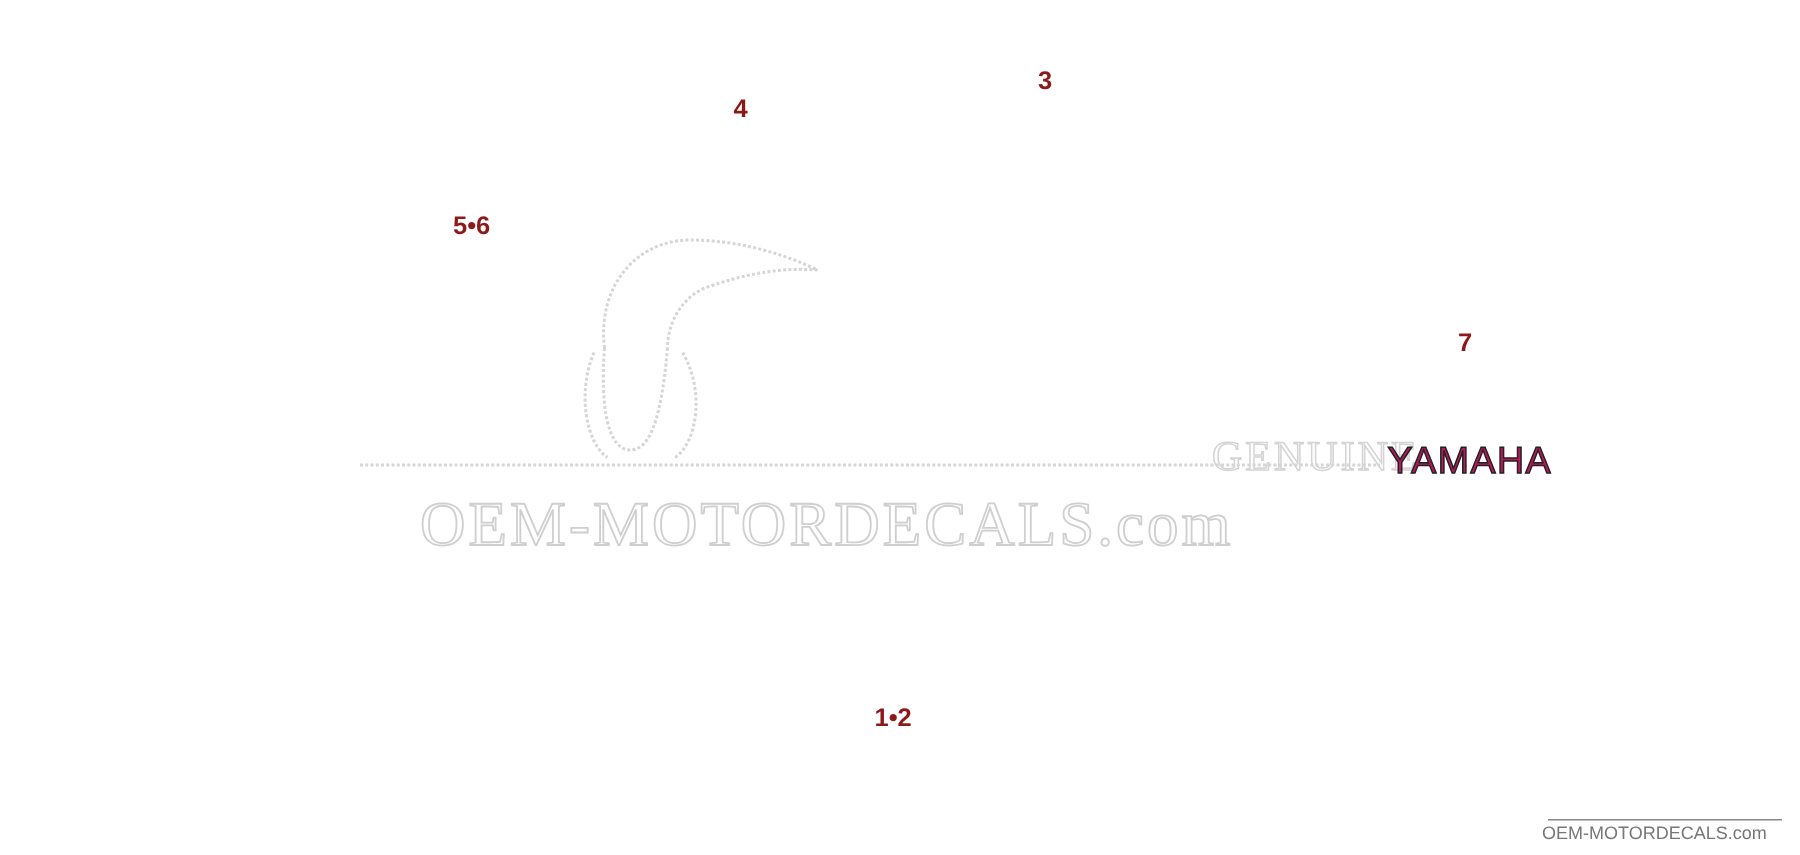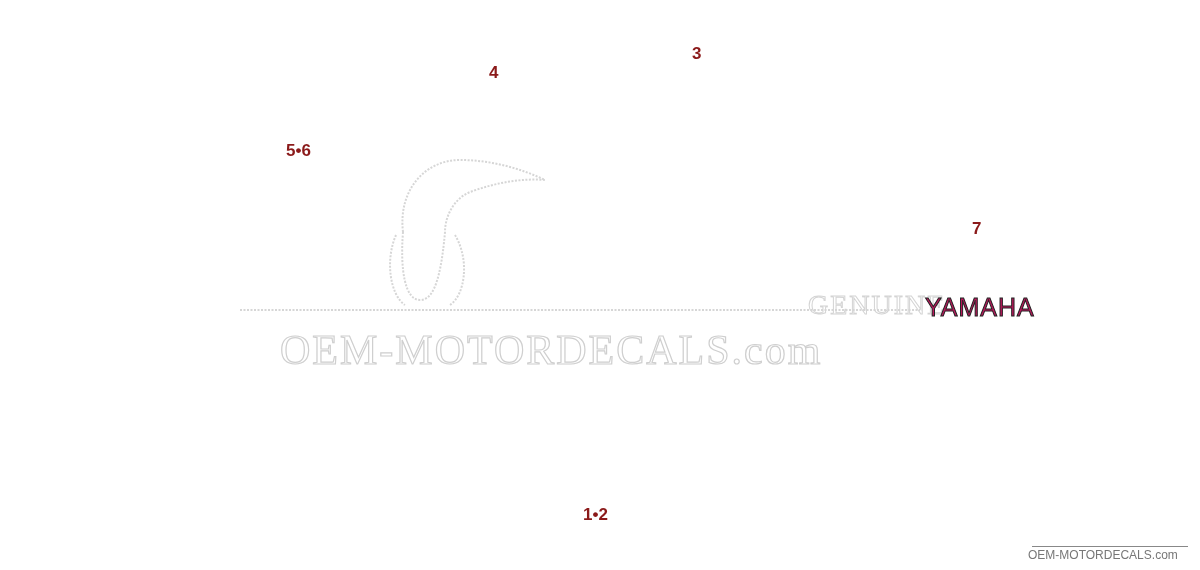--- a/index.html
+++ b/index.html
@@ -146,23 +146,23 @@
   <g fill="#888">
     <path d="M1026 545 L1026 530 C1022 522 1024 520 1030 520 C1035 520 1042 519 1045 525 C1040 522 1036 524 1035 528 L1032 545 Z">
   </path></g>
 
 
 <div class="watermark" id="wm-main">OEM-MOTORDECALS.com</div>
 <div class="watermark" id="wm-genuine">GENUINE</div>
 
 <div id="decal7-text">YAMAHA</div>
 
-<div class="callout" style="left:286px; top:142px;">5•6</div>
+<div class="callout" style="left:302px; top:142px;">5•6</div>
 <div class="callout" style="left:489px; top:64px;">4</div>
 <div class="callout" style="left:692px; top:45px;">3</div>
 <div class="callout" style="left:972px; top:220px;">7</div>
-<div class="callout" style="left:583px; top:470px;margin-top:36px;">1•2</div>
+<div class="callout" style="left:583px; top:470px;">1•2</div>
 
 <div id="brand-rule"></div>
 <div id="brand-footer">OEM-MOTORDECALS.com</div>
 
 
 
 
 </rect></body></html>

